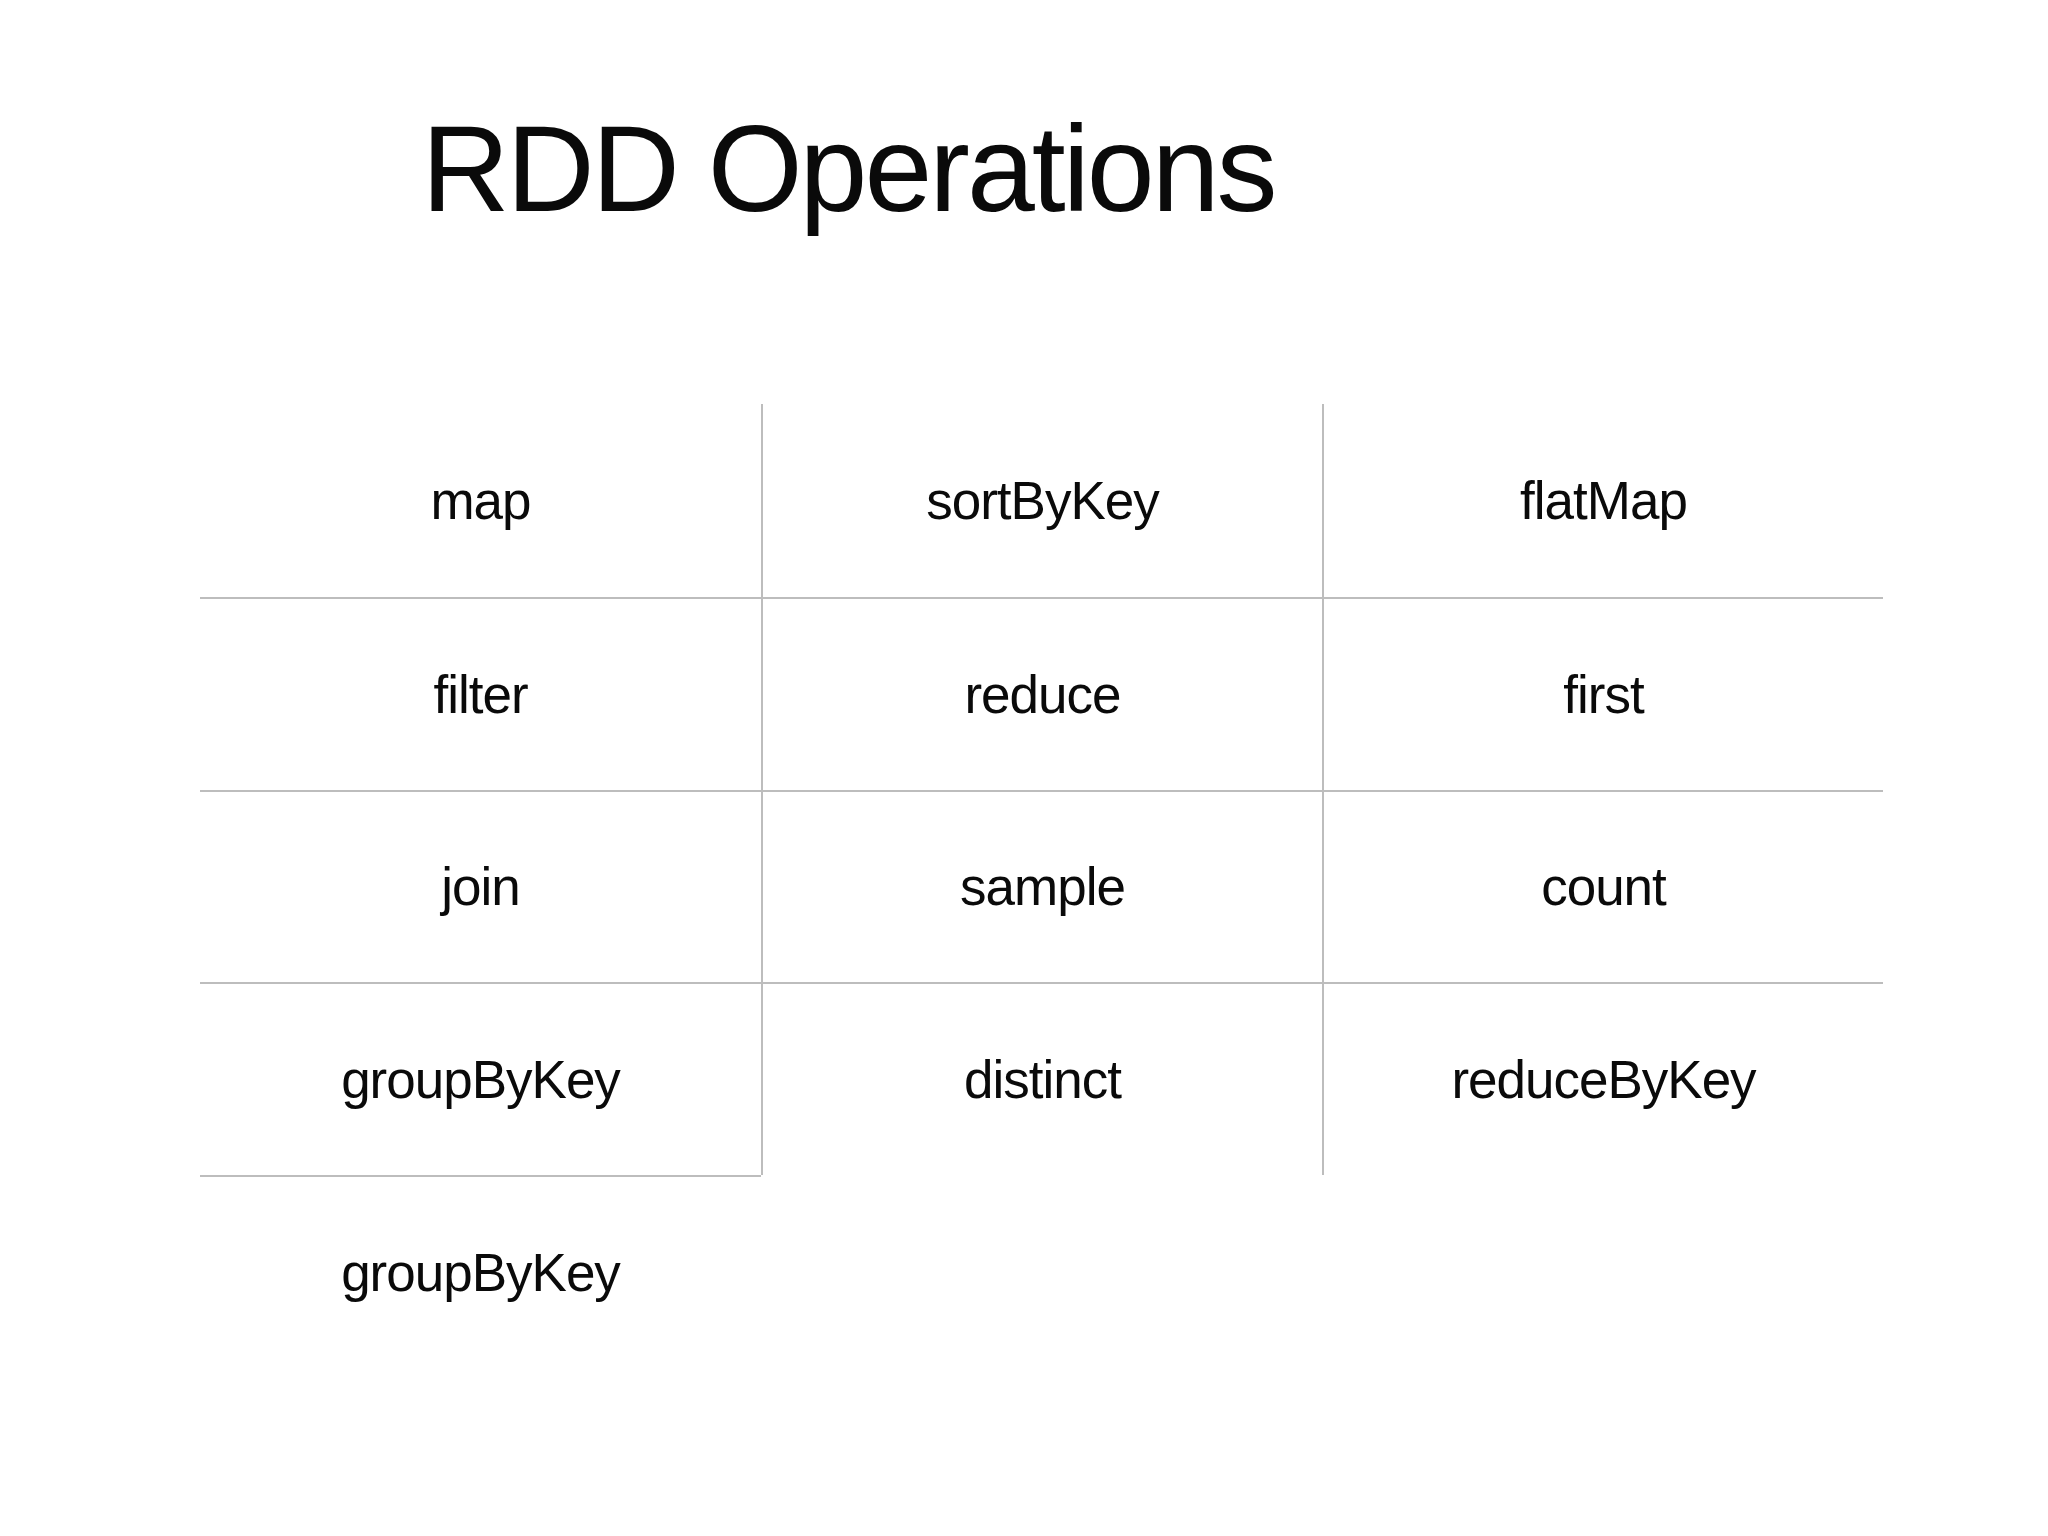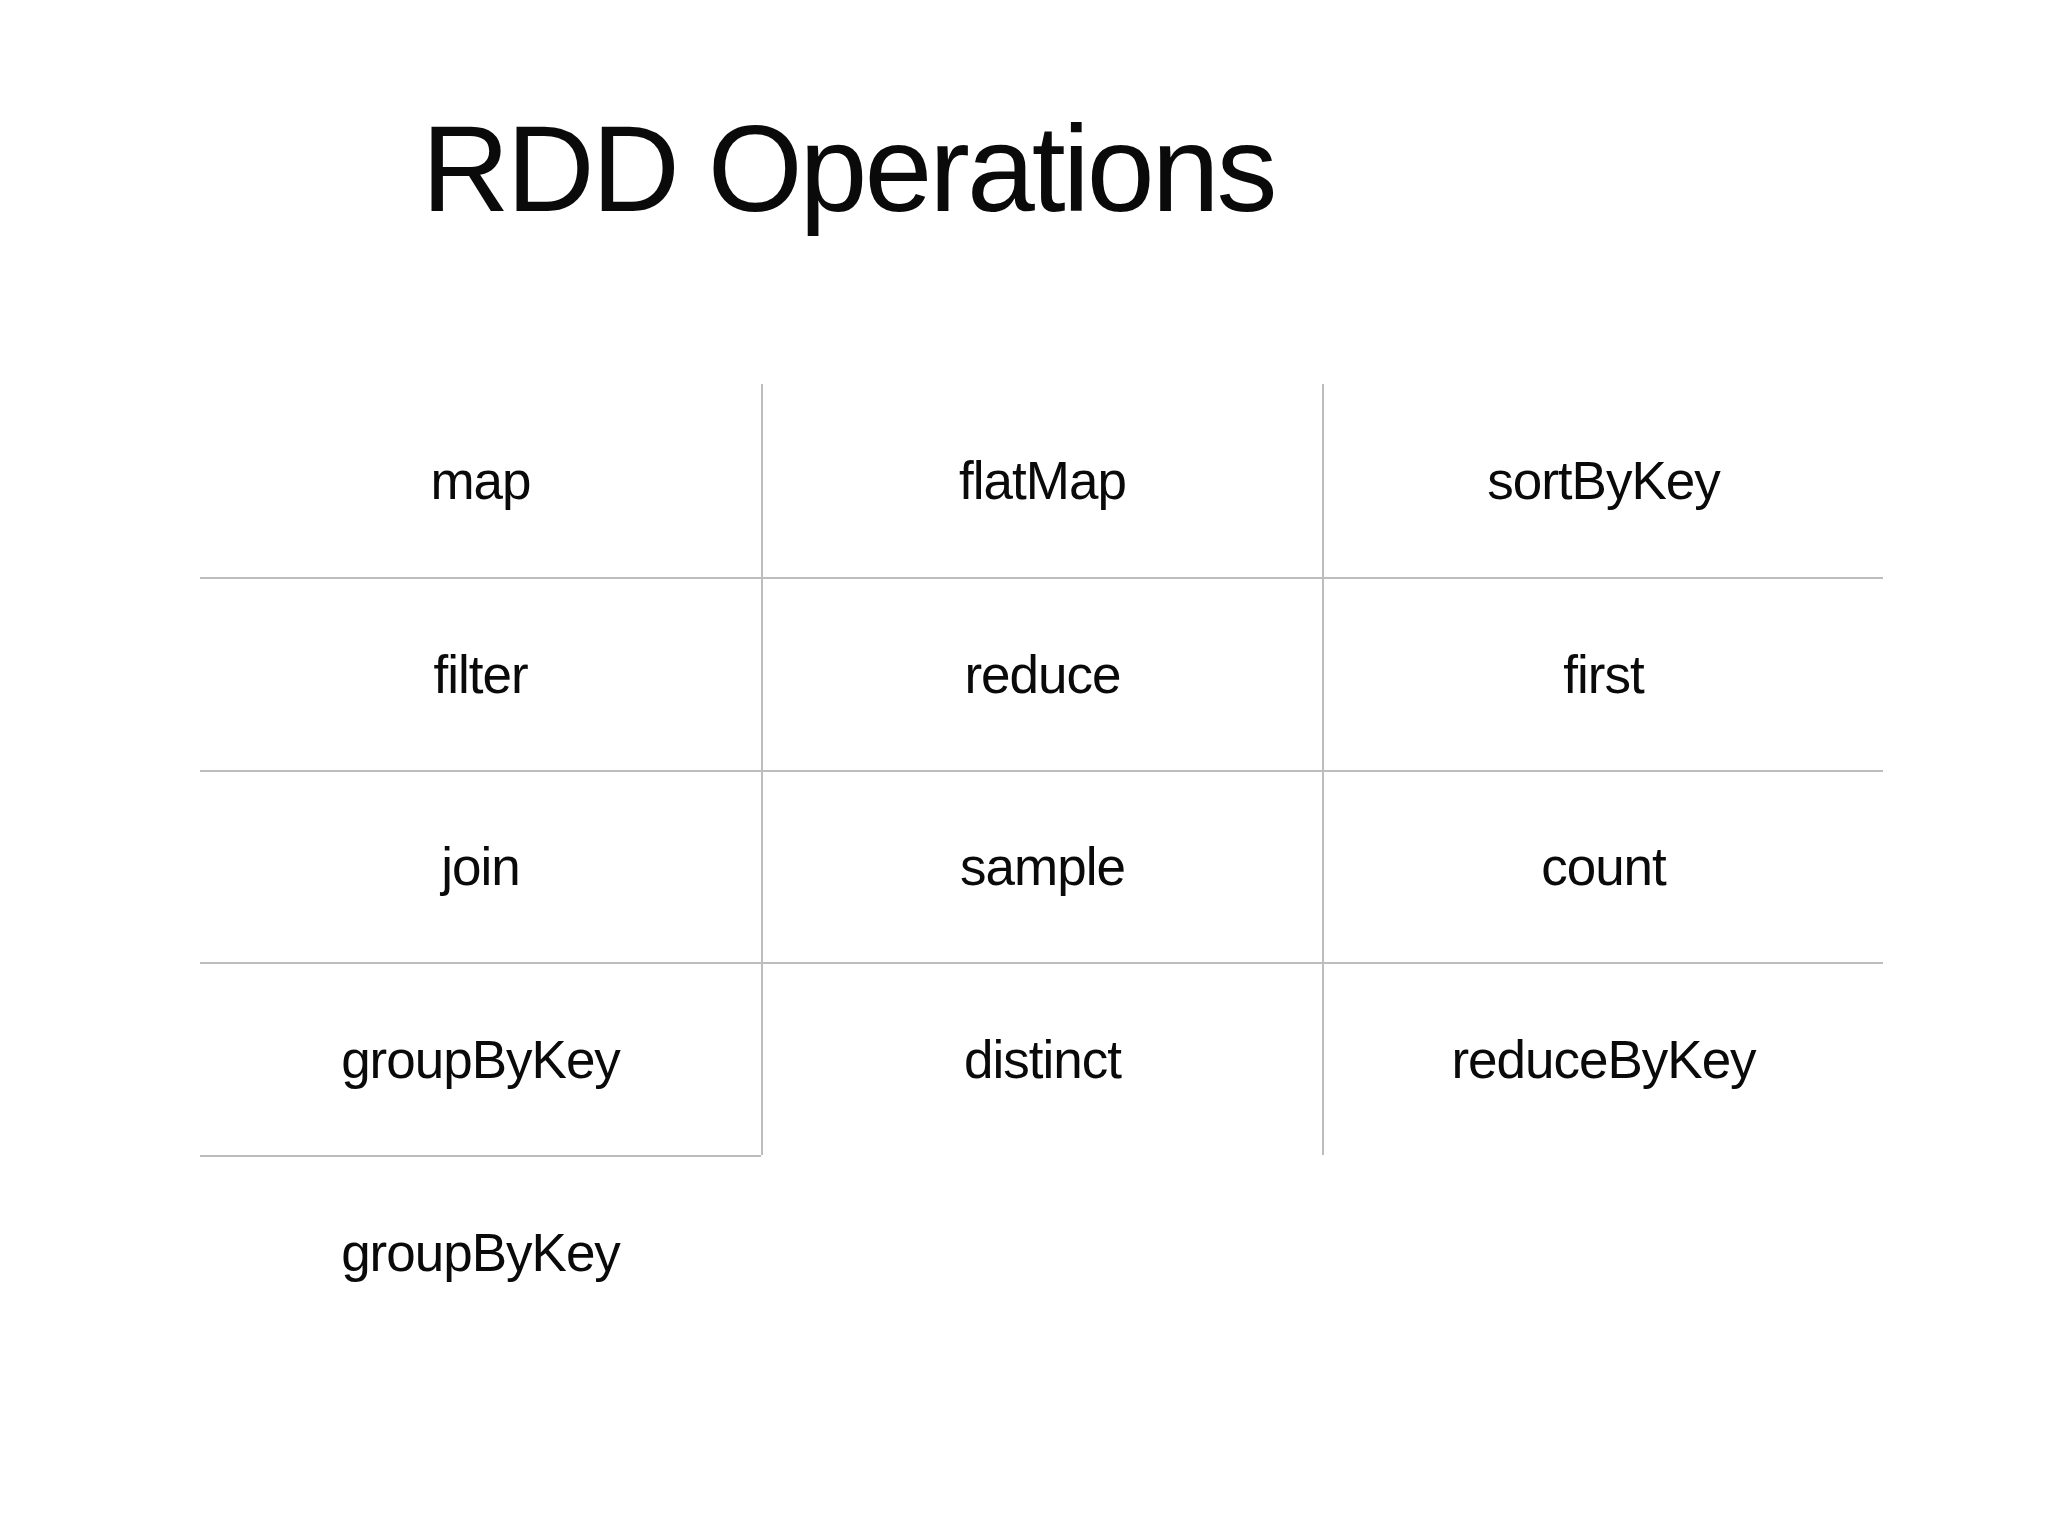--- a/index.html
+++ b/index.html
@@ -28,21 +28,21 @@
     text-align: center;
     font-size: 122px;
     font-weight: 300;
     letter-spacing: -3px;
     line-height: 1.2;
     white-space: nowrap;
   }
   .ops-table {
     position: absolute;
     left: 200px;
-    top: 384px;
+    top: 404px;
     width: 1683px;
     height: 964px;
     display: grid;
     grid-template-columns: repeat(3, 1fr);
     grid-template-rows: repeat(5, 1fr);
   }
   .table-cell {
     display: flex;
     align-items: center;
     justify-content: center;
@@ -59,22 +59,22 @@
 </style>
 </head>
 <body>
 
 <div class="slide">
 
   <div class="slide-title">RDD Operations</div>
 
   <div class="ops-table">
     <div class="table-cell">map</div>
+    <div class="table-cell">sortByKey</div>
     <div class="table-cell">flatMap</div>
-    <div class="table-cell">sortByKey</div>
 
     <div class="table-cell">filter</div>
     <div class="table-cell">reduce</div>
     <div class="table-cell">first</div>
 
     <div class="table-cell">join</div>
     <div class="table-cell">sample</div>
     <div class="table-cell">count</div>
 
     <div class="table-cell">groupByKey</div>

